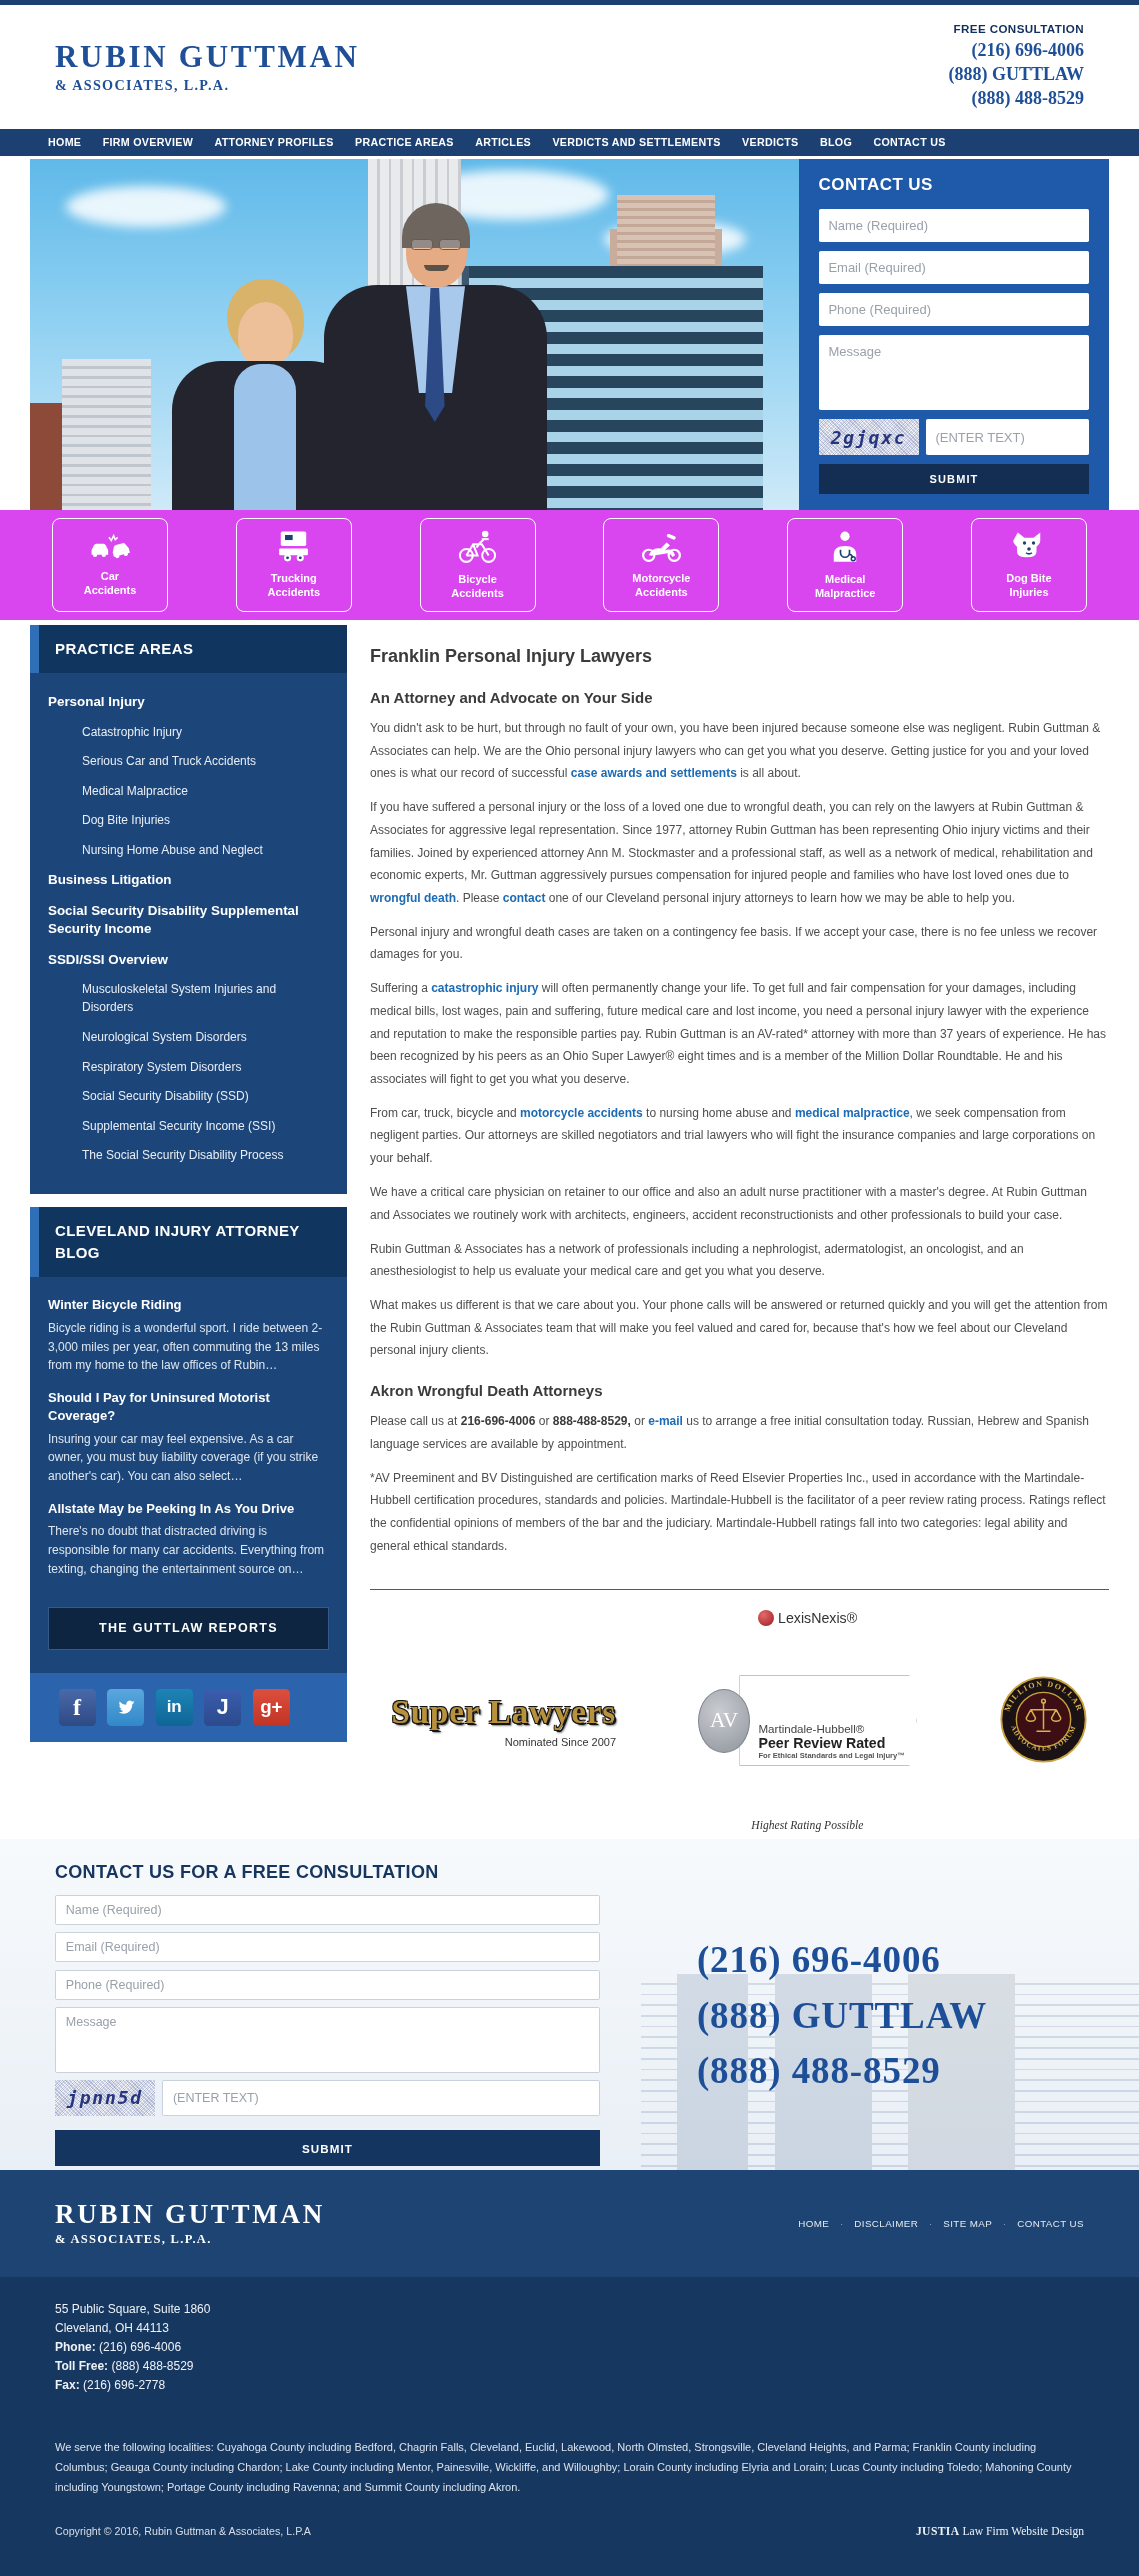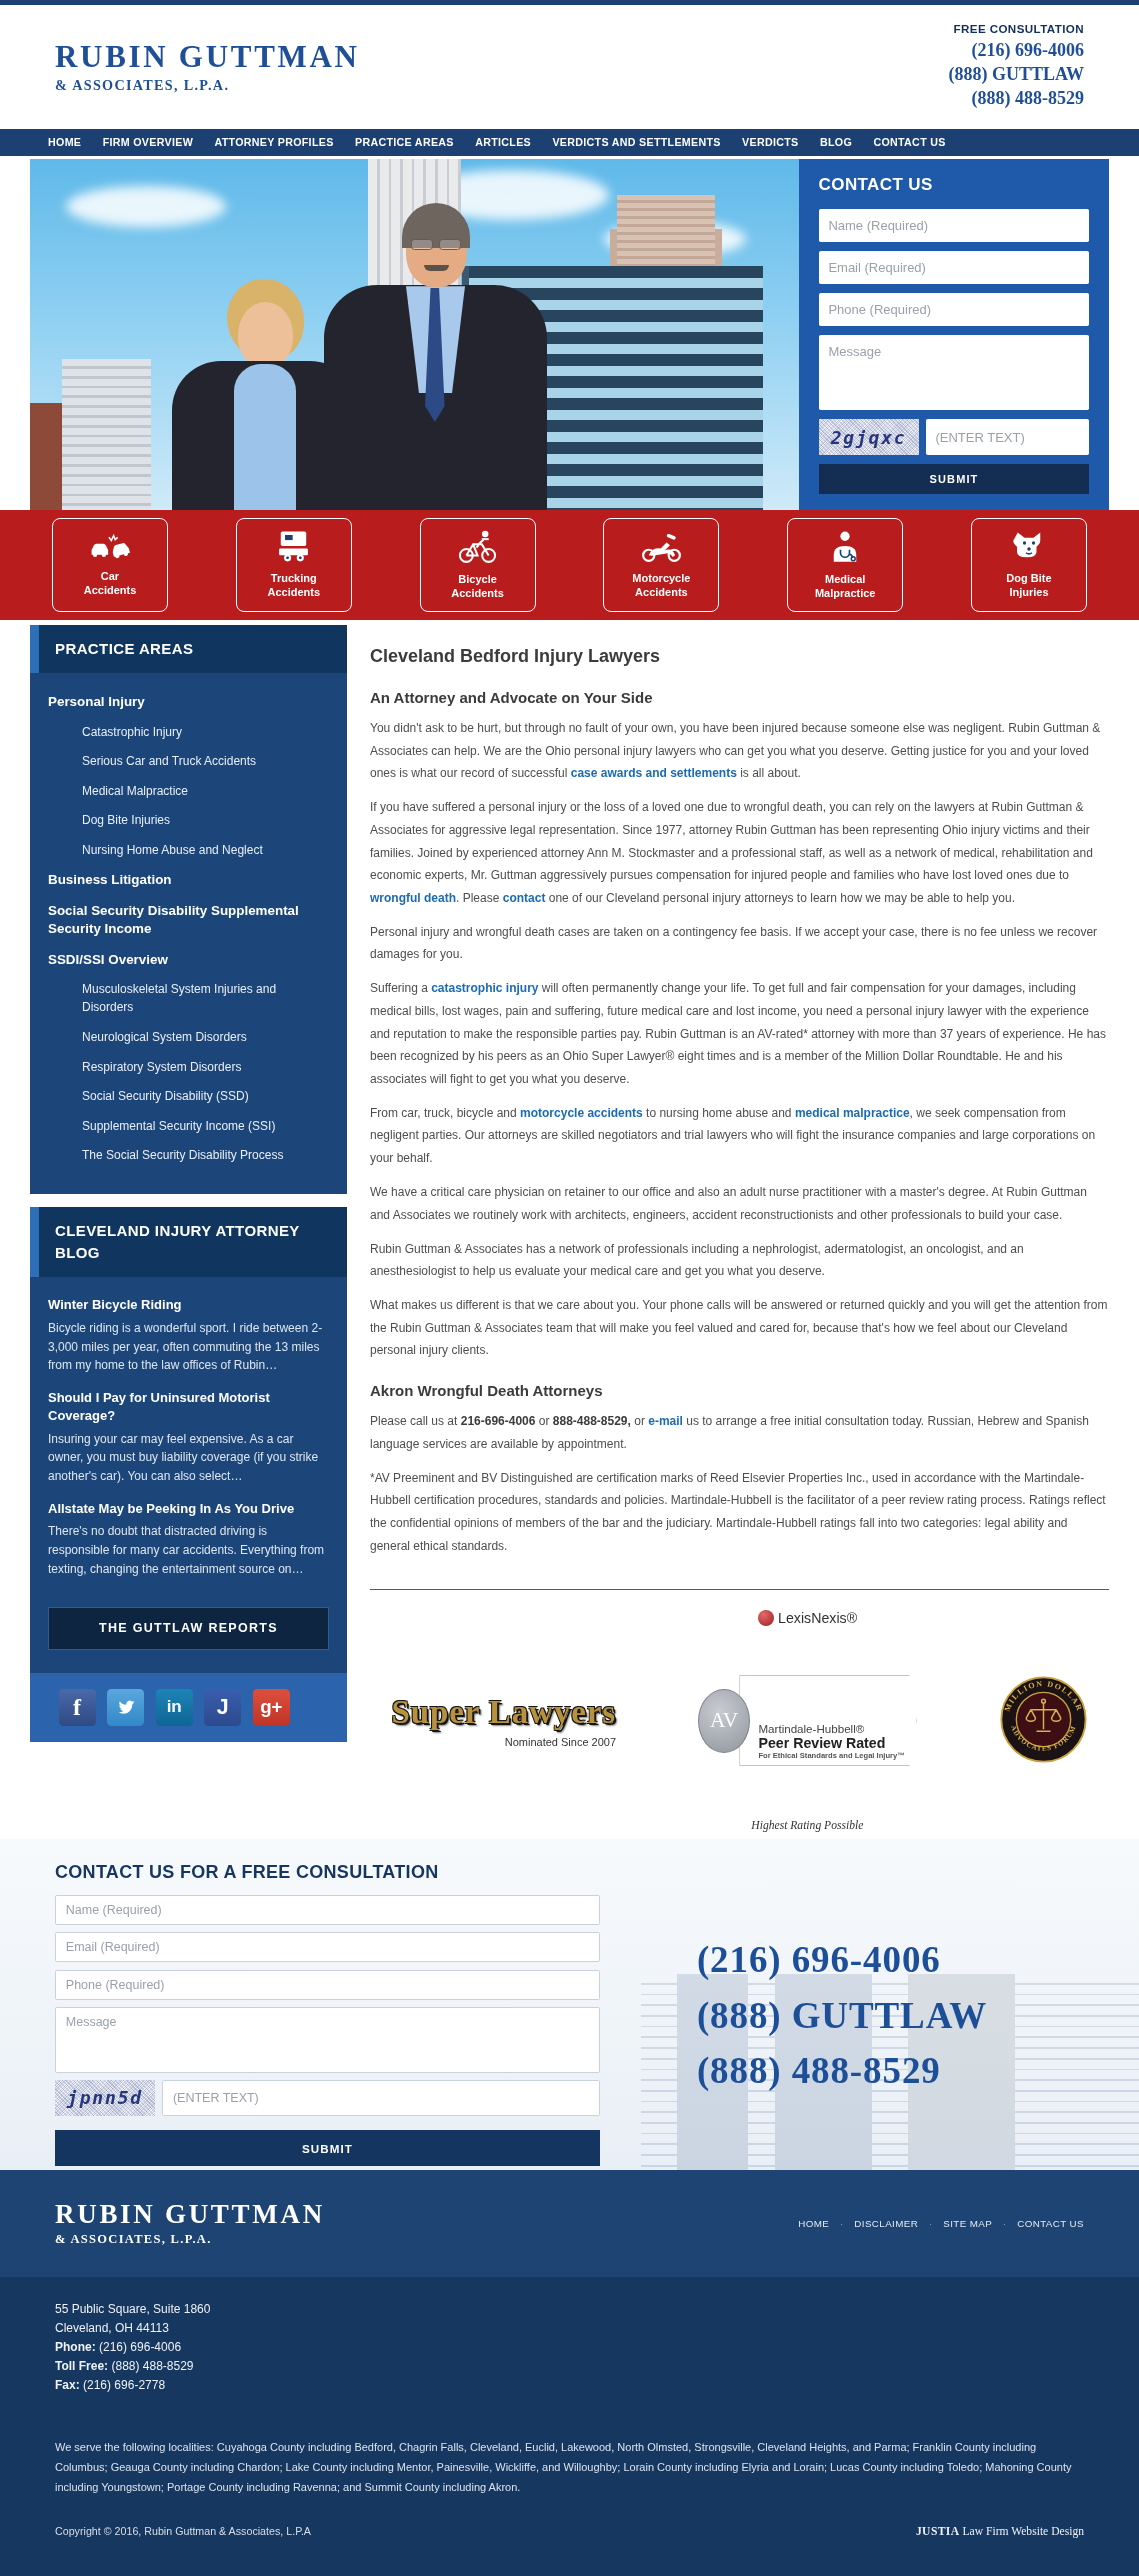--- a/index.html
+++ b/index.html
@@ -59,21 +59,21 @@
   .captcha { width:100px; height:36px; flex:none; background:
       repeating-linear-gradient(45deg, rgba(43,62,140,.22) 0 0.9px, transparent 0.9px 2.7px),
       repeating-linear-gradient(-45deg, rgba(43,62,140,.18) 0 0.9px, transparent 0.9px 1.8px),
       #eef0f5; display:flex; align-items:center; justify-content:center;
       font-family:"DejaVu Sans Mono", monospace; font-weight:bold; font-style:italic;
       font-size:18px; color:#27357e; letter-spacing:1.8px; }
   .cap-row .inp { margin-bottom:0; height:36px; }
   .btn-submit { display:block; width:100%; background:#132e52; color:#fff; border:none; height:30px; font-size:11px; font-weight:bold; letter-spacing:1.1px; cursor:pointer; font-family:"Liberation Sans",sans-serif; }
 
   
-  .tiles-band { height:110px; background:#b91c1c; display:flex; align-items:center; justify-content:space-between; padding:0 52px; }
+  .tiles-band { height:110px; background:#d946ef; display:flex; align-items:center; justify-content:space-between; padding:0 52px; }
   .tile { width:116px; height:94px; border:1.8px solid #fff; border-radius:8px; display:flex; flex-direction:column; align-items:center; justify-content:center; gap:4.5px; cursor:pointer; }
   .tile .lbl { color:#fff; font-size:11px; font-weight:bold; text-align:center; line-height:1.3; }
 
   
   .main-wrap { height:1219px; overflow:hidden; padding:5.3px 30px 0; display:flex; gap:23px; background:#fff; }
   .sidebar { width:317px; flex:none; }
   .panel { background:#1c4679; margin-bottom:12.5px; }
   .panel-head { background:#10355e; border-left:9px solid #2e6fb7; color:#fff; font-size:15px; font-weight:bold; letter-spacing:0.4px; padding:13.4px 16px; line-height:1.45; }
   .pa-list { padding:7.1px 18px 18px; }
   .pa-item { cursor:pointer; }
@@ -393,21 +393,21 @@
               </svg>
           </div>
           <div class="sbtn li">in</div>
           <div class="sbtn ju">J</div>
           <div class="sbtn gp">g+</div>
         </div>
       </div>
     </aside>
 
     <main class="content">
-      <h1>Cleveland Bedford Injury Lawyers</h1>
+      <h1>Franklin Personal Injury Lawyers</h1>
       <h2>An Attorney and Advocate on Your Side</h2>
       <p><span>You didn't ask to be hurt, but through no fault of your own, you have been injured because someone else was negligent. Rubin Guttman &amp; Associates can help. We are the Ohio personal injury lawyers who can get you what you deserve. Getting justice for you and your loved ones is what our record of successful </span><span class="lnk">case awards and settlements</span><span> is all about.</span></p>
       <p><span>If you have suffered a personal injury or the loss of a loved one due to wrongful death, you can rely on the lawyers at Rubin Guttman &amp; Associates for aggressive legal representation. Since 1977, attorney Rubin Guttman has been representing Ohio injury victims and their families. Joined by experienced attorney Ann M. Stockmaster and a professional staff, as well as a network of medical, rehabilitation and economic experts, Mr. Guttman aggressively pursues compensation for injured people and families who have lost loved ones due to </span><span class="lnk">wrongful death</span><span>. Please </span><span class="lnk">contact</span><span> one of our Cleveland personal injury attorneys to learn how we may be able to help you.</span></p>
       <p><span>Personal injury and wrongful death cases are taken on a contingency fee basis. If we accept your case, there is no fee unless we recover damages for you.</span></p>
       <p><span>Suffering a </span><span class="lnk">catastrophic injury</span><span> will often permanently change your life. To get full and fair compensation for your damages, including medical bills, lost wages, pain and suffering, future medical care and lost income, you need a personal injury lawyer with the experience and reputation to make the responsible parties pay. Rubin Guttman is an AV-rated* attorney with more than 37 years of experience. He has been recognized by his peers as an Ohio Super Lawyer® eight times and is a member of the Million Dollar Roundtable. He and his associates will fight to get you what you deserve.</span></p>
       <p><span>From car, truck, bicycle and </span><span class="lnk">motorcycle accidents</span><span> to nursing home abuse and </span><span class="lnk">medical malpractice</span><span>, we seek compensation from negligent parties. Our attorneys are skilled negotiators and trial lawyers who will fight the insurance companies and large corporations on your behalf.</span></p>
       <p><span>We have a critical care physician on retainer to our office and also an adult nurse practitioner with a master's degree. At Rubin Guttman and Associates we routinely work with architects, engineers, accident reconstructionists and other professionals to build your case.</span></p>
       <p><span>Rubin Guttman &amp; Associates has a network of professionals including a nephrologist, adermatologist, an oncologist, and an anesthesiologist to help us evaluate your medical care and get you what you deserve.</span></p>
       <p><span>What makes us different is that we care about you. Your phone calls will be answered or returned quickly and you will get the attention from the Rubin Guttman &amp; Associates team that will make you feel valued and cared for, because that's how we feel about our Cleveland personal injury clients.</span></p>
       <h2>Akron Wrongful Death Attorneys</h2>

